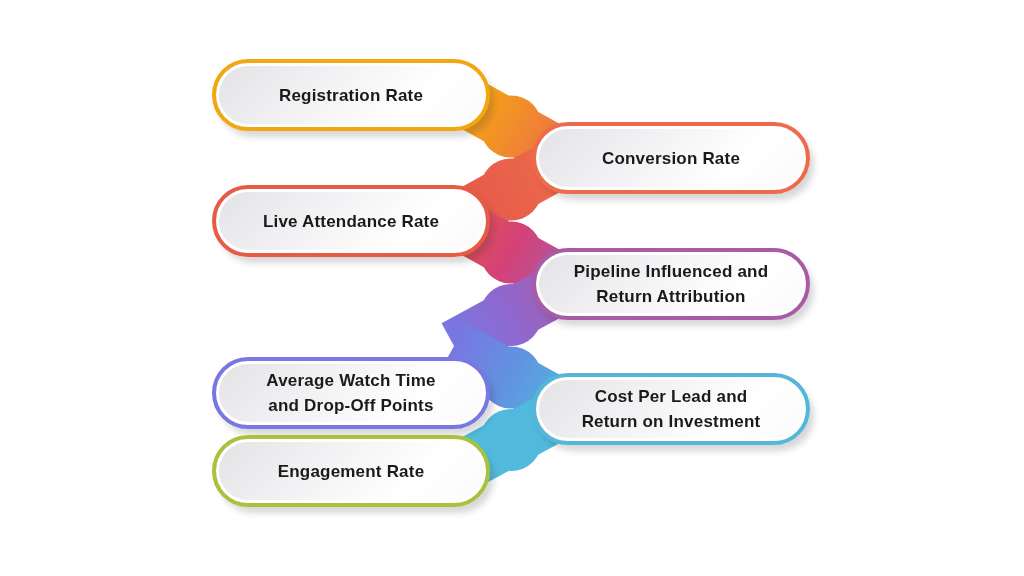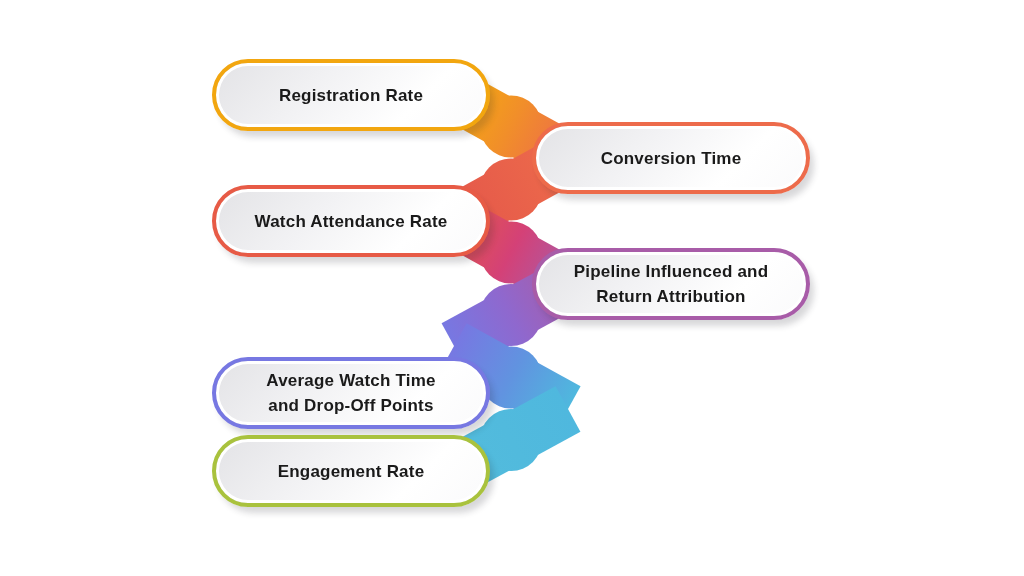--- a/index.html
+++ b/index.html
@@ -121,35 +121,39 @@
       <line x1="568" y1="409" x2="454" y2="471" stroke="url(#g5)" stroke-width="52"></line>
       <circle cx="511" cy="440" r="31" fill="url(#g5)"></circle>
     </g>
   </svg>
 
   <div id="pill-0" class="pill left" style="border-color: rgb(242, 166, 15);">
     <span class="line">Registration Rate</span>
   </div>
 
   <div id="pill-1" class="pill right" style="border-color: rgb(237, 107, 75);">
-    <span class="line">Conversion Time</span>
+    <span class="line">Conversion Rate</span>
   </div>
 
   <div id="pill-2" class="pill left" style="border-color: rgb(231, 91, 70);">
-    <span class="line">Watch Attendance Rate</span>
+    <span class="line">Live Attendance Rate</span>
   </div>
 
   <div id="pill-3" class="pill right" style="border-color: rgb(168, 92, 168);">
     <span class="line">Pipeline Influenced and</span>
     <span class="line">Return Attribution</span>
   </div>
 
   <div id="pill-4" class="pill left" style="border-color: rgb(119, 120, 226); margin-top: 47px;">
     <span class="line">Average Watch Time</span>
     <span class="line">and Drop-Off Points</span>
   </div>
 
+  <div id="pill-5" class="pill right" style="border-color: rgb(85, 183, 216);">
+    <span class="line">Cost Per Lead and</span>
+    <span class="line">Return on Investment</span>
+  </div>
 
   <div id="pill-6" class="pill left" style="border-color: rgb(169, 194, 61);">
     <span class="line">Engagement Rate</span>
   </div>
 
 </div>
 
 </body></html>

